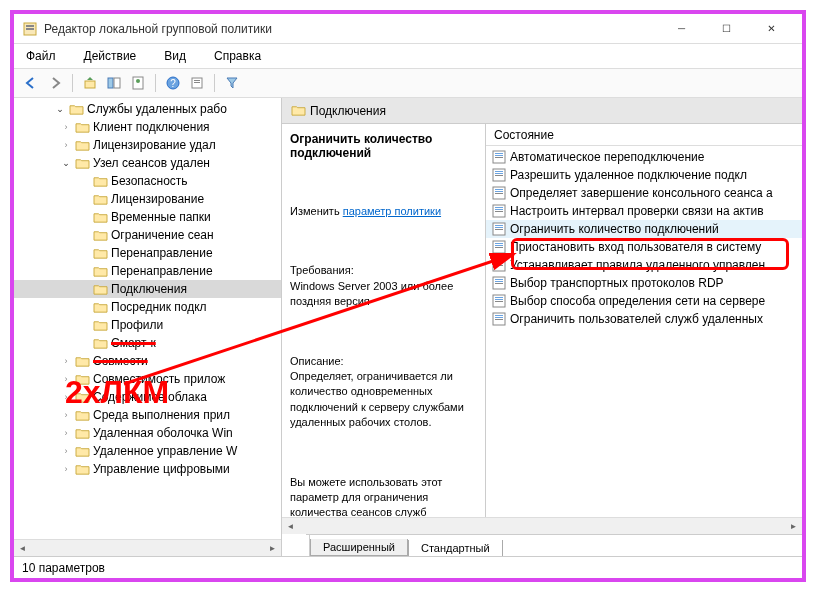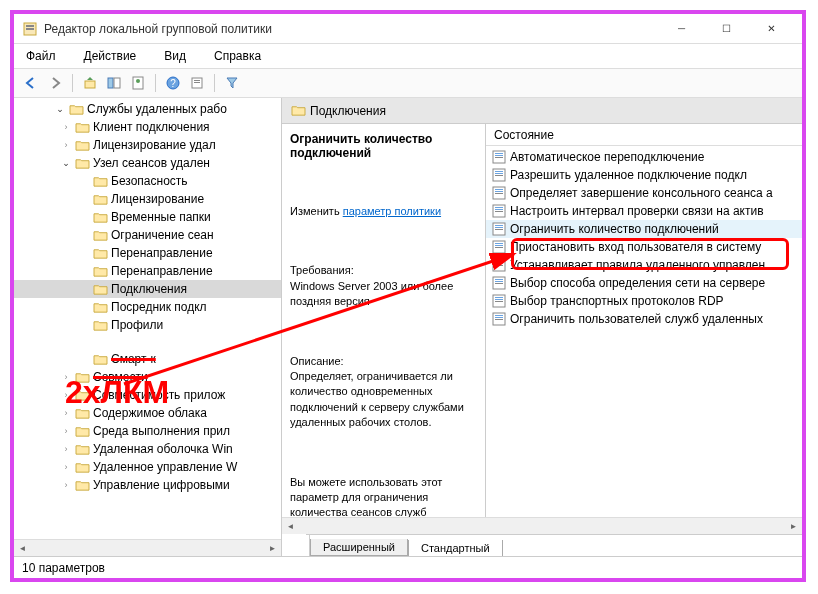--- a/index.html
+++ b/index.html
@@ -204,21 +204,21 @@
               <path d="M1 3 L1 12 L15 12 L15 4 L7 4 L6 3 Z" fill="#ffe9a8" stroke="#c9a93e"></path>
             </svg>
             <span class="">Посредник подкл</span>
           </div>
           <div class="tree-item" style="padding-left: 76px;">
             <svg class="fold" viewBox="0 0 16 14">
               <path d="M1 3 L1 12 L15 12 L15 4 L7 4 L6 3 Z" fill="#ffe9a8" stroke="#c9a93e"></path>
             </svg>
             <span class="">Профили</span>
           </div>
-          <div class="tree-item" style="padding-left: 76px; margin-top: 16px;">
+          <div class="tree-item" style="padding-left: 76px;">
             <svg class="fold" viewBox="0 0 16 14">
               <path d="M1 3 L1 12 L15 12 L15 4 L7 4 L6 3 Z" fill="#ffe9a8" stroke="#c9a93e"></path>
             </svg>
             <span class="striker">Смарт-к</span>
           </div>
           <div class="tree-item" style="padding-left: 46px;">
             <span class="chev">›</span>
             <svg class="fold" viewBox="0 0 16 14">
               <path d="M1 3 L1 12 L15 12 L15 4 L7 4 L6 3 Z" fill="#ffe9a8" stroke="#c9a93e"></path>
             </svg>
@@ -355,30 +355,30 @@
                 </svg>
                 <span>Устанавливает правила удаленного управлен</span>
               </div>
               <div class="list-item">
                 <svg class="li-icon" viewBox="0 0 14 14">
                   <rect x="1" y="1" width="12" height="12" fill="#fff" stroke="#888"></rect>
                   <rect x="3" y="3" width="8" height="1" fill="#6ba3e0"></rect>
                   <rect x="3" y="5" width="8" height="1" fill="#6ba3e0"></rect>
                   <rect x="3" y="7" width="8" height="1" fill="#888"></rect>
                 </svg>
+                <span>Выбор транспортных протоколов RDP</span>
+              </div>
+              <div class="list-item">
+                <svg class="li-icon" viewBox="0 0 14 14">
+                  <rect x="1" y="1" width="12" height="12" fill="#fff" stroke="#888"></rect>
+                  <rect x="3" y="3" width="8" height="1" fill="#6ba3e0"></rect>
+                  <rect x="3" y="5" width="8" height="1" fill="#6ba3e0"></rect>
+                  <rect x="3" y="7" width="8" height="1" fill="#888"></rect>
+                </svg>
                 <span>Выбор способа определения сети на сервере</span>
-              </div>
-              <div class="list-item">
-                <svg class="li-icon" viewBox="0 0 14 14">
-                  <rect x="1" y="1" width="12" height="12" fill="#fff" stroke="#888"></rect>
-                  <rect x="3" y="3" width="8" height="1" fill="#6ba3e0"></rect>
-                  <rect x="3" y="5" width="8" height="1" fill="#6ba3e0"></rect>
-                  <rect x="3" y="7" width="8" height="1" fill="#888"></rect>
-                </svg>
-                <span>Выбор транспортных протоколов RDP</span>
               </div>
               <div class="list-item">
                 <svg class="li-icon" viewBox="0 0 14 14">
                   <rect x="1" y="1" width="12" height="12" fill="#fff" stroke="#888"></rect>
                   <rect x="3" y="3" width="8" height="1" fill="#6ba3e0"></rect>
                   <rect x="3" y="5" width="8" height="1" fill="#6ba3e0"></rect>
                   <rect x="3" y="7" width="8" height="1" fill="#888"></rect>
                 </svg>
                 <span>Ограничить пользователей служб удаленных</span>
               </div>

